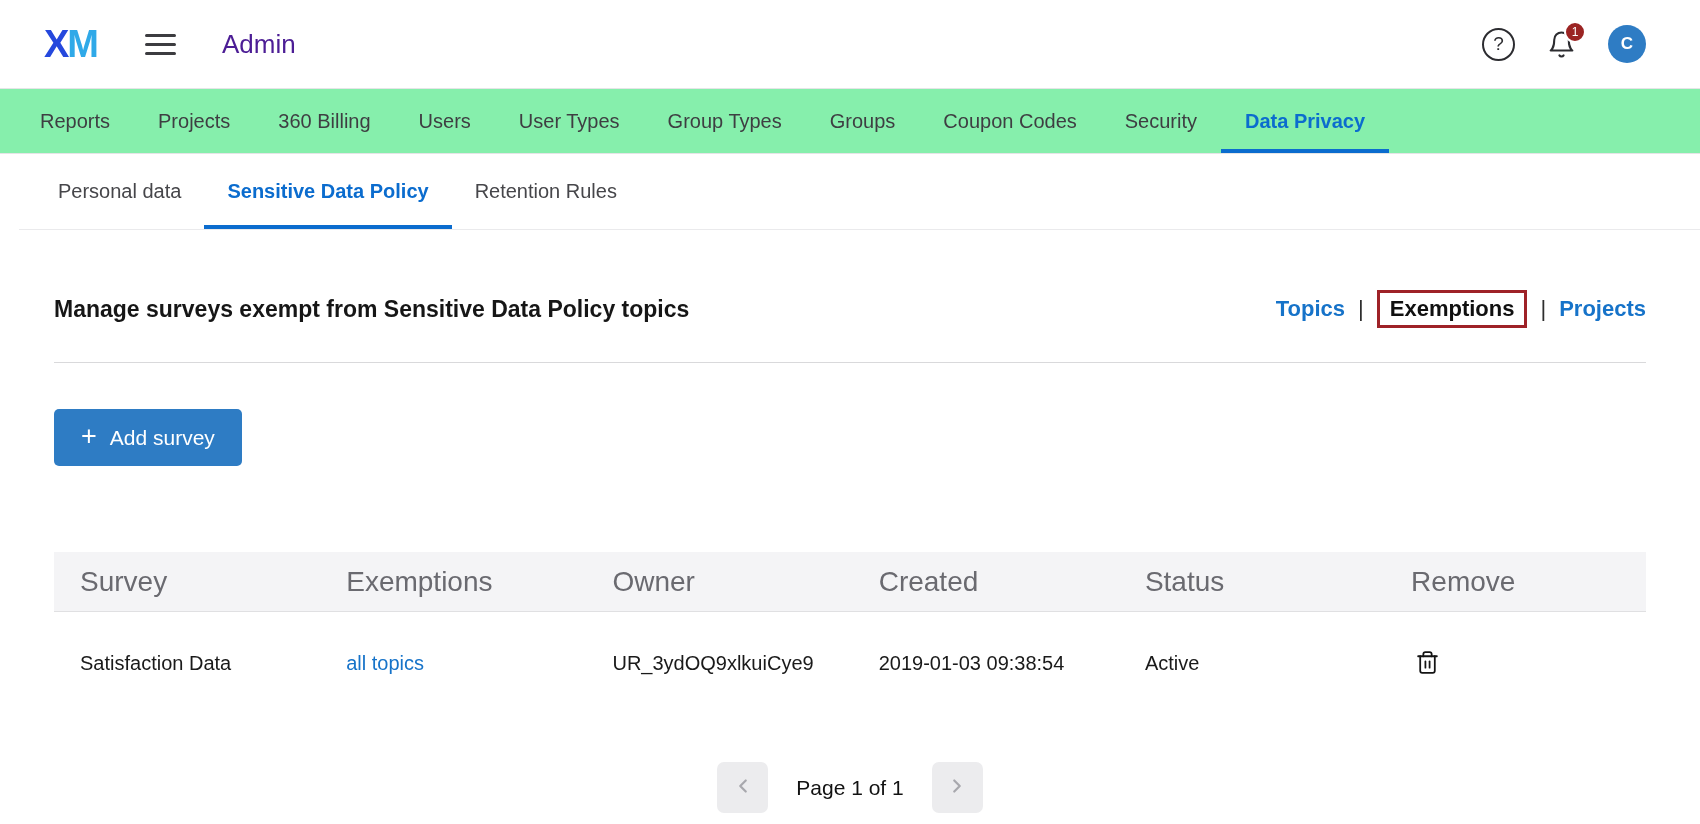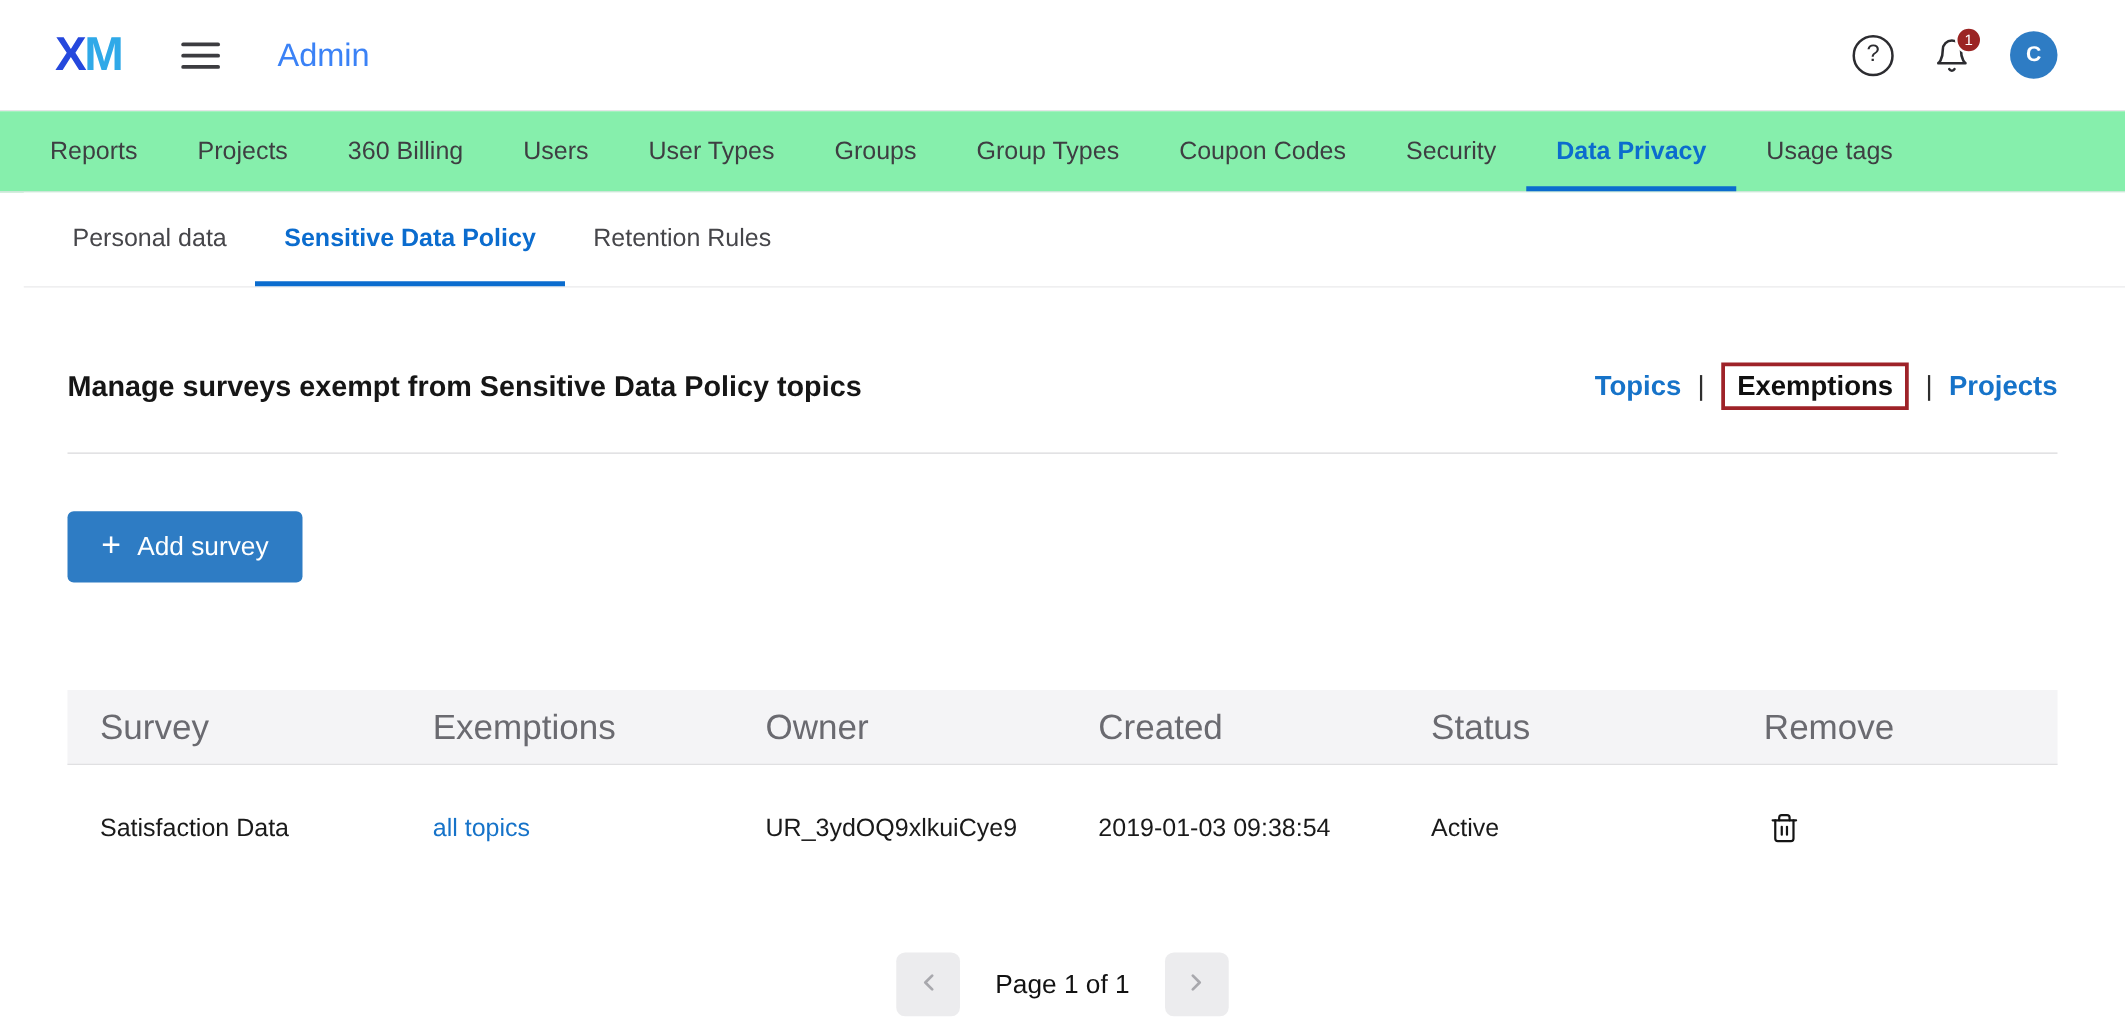--- a/index.html
+++ b/index.html
@@ -14,21 +14,21 @@
     height:89px; display:flex; align-items:center; justify-content:space-between;
     padding:0 54px 0 44px; border-bottom:1px solid #e5e5e7; background:#fff;
   }
   .topbar-left { display:flex; align-items:center; }
   .logo { font-size:38px; font-weight:bold; letter-spacing:-2px; cursor:pointer; }
   .logo-x { color:var(--logo-blue,#2548dd); }
   .logo-m { color:var(--logo-teal,#2fa9e8); }
   .hamburger { margin-left:48px; width:31px; display:flex; flex-direction:column; gap:6px;
     background:none; border:none; cursor:pointer; padding:4px 0; }
   .hamburger span { display:block; height:3px; background:#3c3c40; border-radius:2px; }
-  .admin-title { font-size:26px; font-weight:normal; margin:0 0 0 46px; color:#3b82f6; }
+  .admin-title { font-size:26px; font-weight:normal; margin:0 0 0 46px; color:#4c1d95; }
   .topbar-right { display:flex; align-items:center; gap:32px; }
   .help-btn { width:33px; height:33px; border-radius:50%; border:2px solid #2c2c30;
     background:none; font-size:19px; color:#2c2c30; display:flex; align-items:center;
     justify-content:center; cursor:pointer; font-family:inherit; padding:0; }
   .bell-wrap { position:relative; background:none; border:none; cursor:pointer; padding:0; }
   .bell-wrap svg { display:block; }
   .badge { position:absolute; top:-9px; right:-10px; min-width:22px; height:22px;
     border-radius:50%; background:var(--badge-red,#9b2423); color:#fff; font-size:12px;
     display:flex; align-items:center; justify-content:center; border:2px solid #fff; }
   .avatar { width:38px; height:38px; border-radius:50%; background:var(--button-blue,#2e7cc4);
@@ -107,26 +107,25 @@
     <button class="avatar">C</button>
   </div>
 </header>
 
 <nav class="nav">
   <a class="nav-item">Reports</a>
   <a class="nav-item">Projects</a>
   <a class="nav-item">360 Billing</a>
   <a class="nav-item">Users</a>
   <a class="nav-item">User Types</a>
+  <a class="nav-item">Group Types</a>
   <a class="nav-item">Groups</a>
-  <a class="nav-item">Group Types</a>
   <a class="nav-item">Coupon Codes</a>
   <a class="nav-item">Security</a>
   <a class="nav-item active">Data Privacy</a>
-  <a class="nav-item">Usage tags</a>
 </nav>
 
 <nav class="subnav">
   <a class="subnav-item">Personal data</a>
   <a class="subnav-item active">Sensitive Data Policy</a>
   <a class="subnav-item">Retention Rules</a>
 </nav>
 
 <main>
   <div class="title-row">

